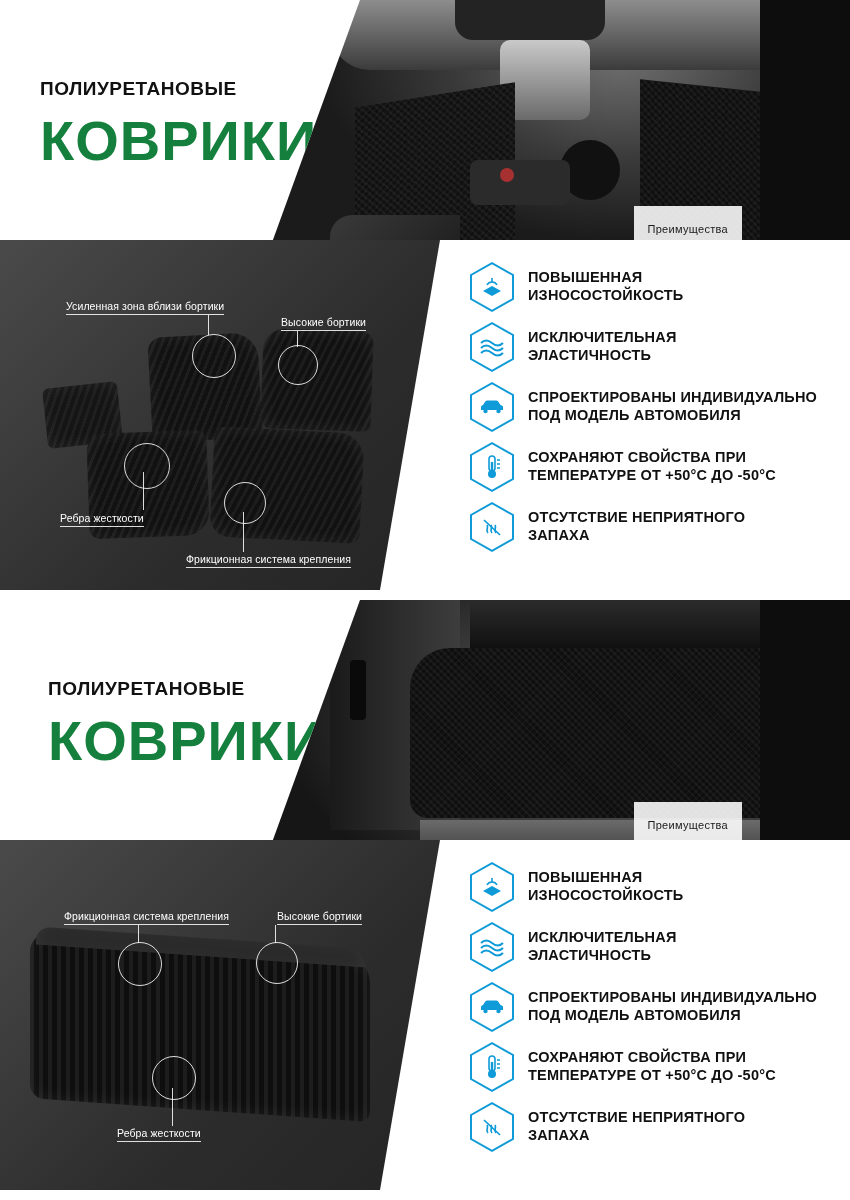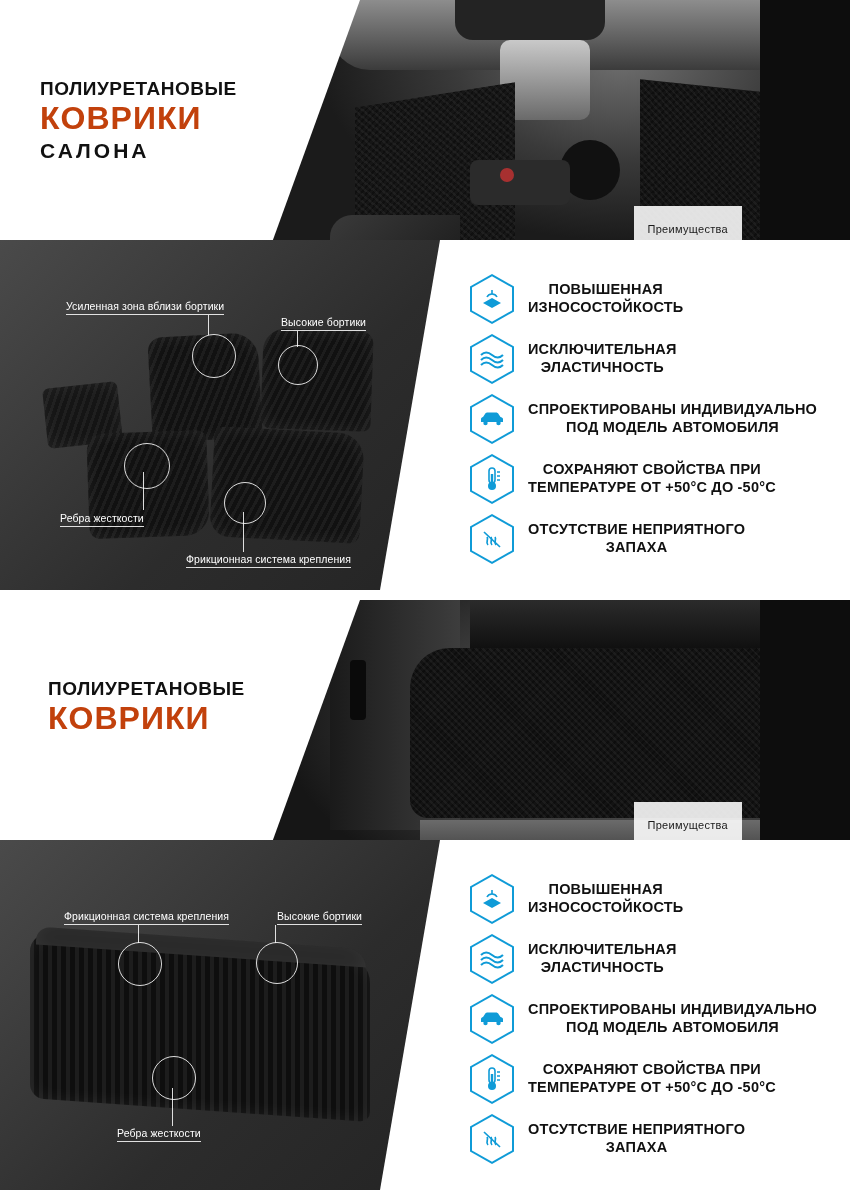--- a/index.html
+++ b/index.html
@@ -27,40 +27,40 @@
   .mat-tex{background-image:
       repeating-linear-gradient(45deg, rgba(255,255,255,.045) 0 2px, transparent 2px 5px),
       repeating-linear-gradient(-45deg, rgba(0,0,0,.3) 0 2px, transparent 2px 5px);
   }
 
   
   .title-block{position:absolute;left:0;top:0;width:360px;height:248px;background:#fff;
      clip-path:polygon(0 0,360px 0,270px 248px,0 248px);}
   .title-block .inner{position:absolute;left:40px;top:78px;width:290px;}
   .t-small{font-size:19px;font-weight:700;letter-spacing:.5px;color:#111;text-transform:uppercase;}
-  .t-big{font-size:32px;font-weight:700;letter-spacing:1px;color:#c2410c;line-height:1.02;text-transform:uppercase;margin-top:2px;}
+  .t-big{font-size:56px;font-weight:700;letter-spacing:1px;color:#15803d;line-height:1.02;text-transform:uppercase;margin-top:12px;}
   .t-sub{font-size:21px;font-weight:700;letter-spacing:3px;color:#111;margin-top:4px;text-transform:uppercase;}
   .b2 .title-block .inner{left:48px;}
 
   
   .adv-tab{position:absolute;right:18px;top:206px;background:rgba(255,255,255,.88);
      color:#1a1a1a;font-size:11px;padding:17px 14px;letter-spacing:.3px;}
   .b2 .adv-tab{top:202px;}
 
   
   .lower{position:absolute;left:0;top:240px;width:850px;height:350px;
      background:linear-gradient(135deg,#4a4a4a 0%,#2c2c2c 40%,#1a1a1a 100%);
      clip-path:polygon(0 0,420px 0,470px 0,420px 350px,0 350px);}
   .lower-bg{position:absolute;left:0;top:240px;width:850px;height:350px;
      background:linear-gradient(135deg,#555 0%,#2d2d2d 45%,#141414 100%);z-index:0;}
 
   
   .adv-panel{position:absolute;right:0;top:240px;width:470px;height:350px;background:#fff;
      clip-path:polygon(60px 0,470px 0,470px 350px,0 350px);}
-  .adv-list{position:absolute;left:90px;top:32px;width:370px;text-align:center;}
+  .adv-list{position:absolute;left:90px;top:20px;width:370px;}
   .adv-row{display:flex;align-items:center;margin-bottom:6px;min-height:54px;}
   .adv-ico{width:44px;height:50px;flex:0 0 44px;margin-right:14px;position:relative;}
   .hexbox{position:absolute;left:0;top:0;width:44px;height:50px;
      background:#0f9bd7;clip-path:polygon(50% 0,100% 25%,100% 75%,50% 100%,0 75%,0 25%);}
   .hexbox .in{position:absolute;left:2px;top:2.2px;width:40px;height:45.6px;background:#fff;
      clip-path:polygon(50% 0,100% 25%,100% 75%,50% 100%,0 75%,0 25%);display:flex;align-items:center;justify-content:center;}
   .adv-txt{font-size:14.5px;font-weight:700;color:#111;line-height:1.22;letter-spacing:.2px;text-transform:uppercase;}
 
   
   .callout-lbl{position:absolute;color:#fff;font-size:10.5px;border-bottom:1px solid rgba(255,255,255,.85);
@@ -90,21 +90,20 @@
       <div class="shape mat-tex" style="left:355px;top:95px;width:160px;height:160px;background-color:#161616;transform:skewY(-9deg);"></div>
       <div class="shape mat-tex" style="left:640px;top:90px;width:205px;height:175px;background-color:#141414;transform:skewY(6deg);"></div>
       <div class="shape" style="left:330px;top:215px;width:130px;height:125px;background:linear-gradient(135deg,#3a3a3a,#111);border-radius:22px 0 0 0;"></div>
       <div class="shape" style="left:470px;top:160px;width:100px;height:45px;background:#2b2b2b;border-radius:8px;"></div>
       <div class="shape" style="left:500px;top:168px;width:14px;height:14px;background:#d33;border-radius:50%;opacity:.7"></div>
 
       <div class="title-block">
         <div class="inner">
           <div class="t-small">ПОЛИУРЕТАНОВЫЕ</div>
           <div class="t-big">КОВРИКИ</div>
-          <div class="t-sub">САЛОНА</div>
         </div>
       </div>
 
       <div class="adv-tab">Преимущества</div>
     </div>
 
     <div class="lower-bg"></div>
     <div class="lower"></div>
 
     <div class="matpiece t" style="left:150px;top:335px;width:110px;height:105px;border-radius:14px 26px 10px 8px;transform:rotate(-3deg);"></div>

